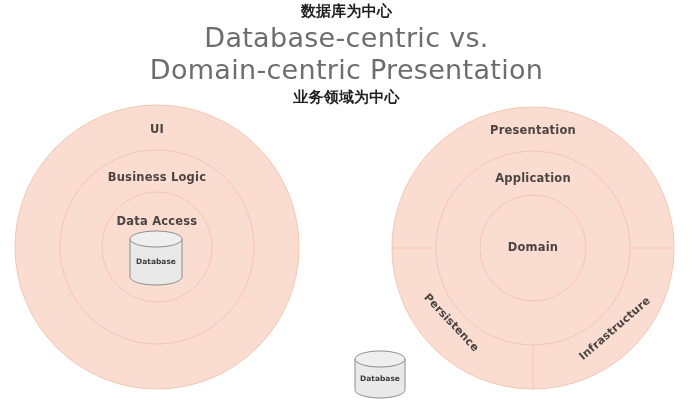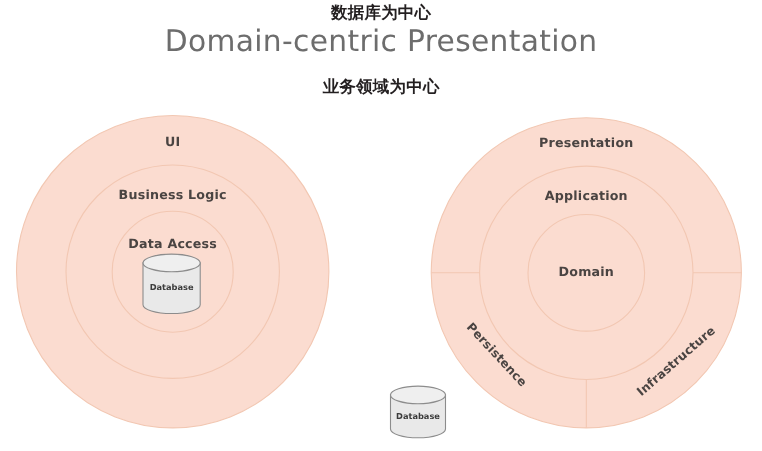--- a/index.html
+++ b/index.html
@@ -35,21 +35,21 @@
   }
   .cn-caption {
     font-family: "DejaVu Sans", "Liberation Sans", sans-serif;
     font-size: 15px;
     font-weight: 700;
     color: #231f20;
     line-height: 19px;
     letter-spacing: 0.2px;
   }
   .cn-caption.top { margin-top: 2px; }
-  .cn-caption.bottom { margin-top: 16px; }
+  .cn-caption.bottom { margin-top: 2px; }
 
   .main-title {
     font-family: "DejaVu Sans", "Liberation Sans", sans-serif;
     font-size: 27px;
     font-weight: 400;
     color: #6d6d6d;
     line-height: 32px;
     letter-spacing: 0.3px;
     margin-top: 1px;
   }
@@ -90,20 +90,21 @@
   }
 </style>
 </head>
 <body>
 
 <div id="stage">
 
   <div class="title-block">
     <div class="cn-caption top">数据库为中心</div>
     <div class="main-title">
+      <span class="line">Database-centric vs.</span>
       <span class="line">Domain-centric Presentation</span>
     </div>
     <div class="cn-caption bottom">业务领域为中心</div>
   </div>
 
   <svg class="diagram" viewBox="0 0 693 410" xmlns="http://www.w3.org/2000/svg">
 
     <g>
 
       <circle class="ring-fill" cx="157" cy="247" r="142"></circle>

